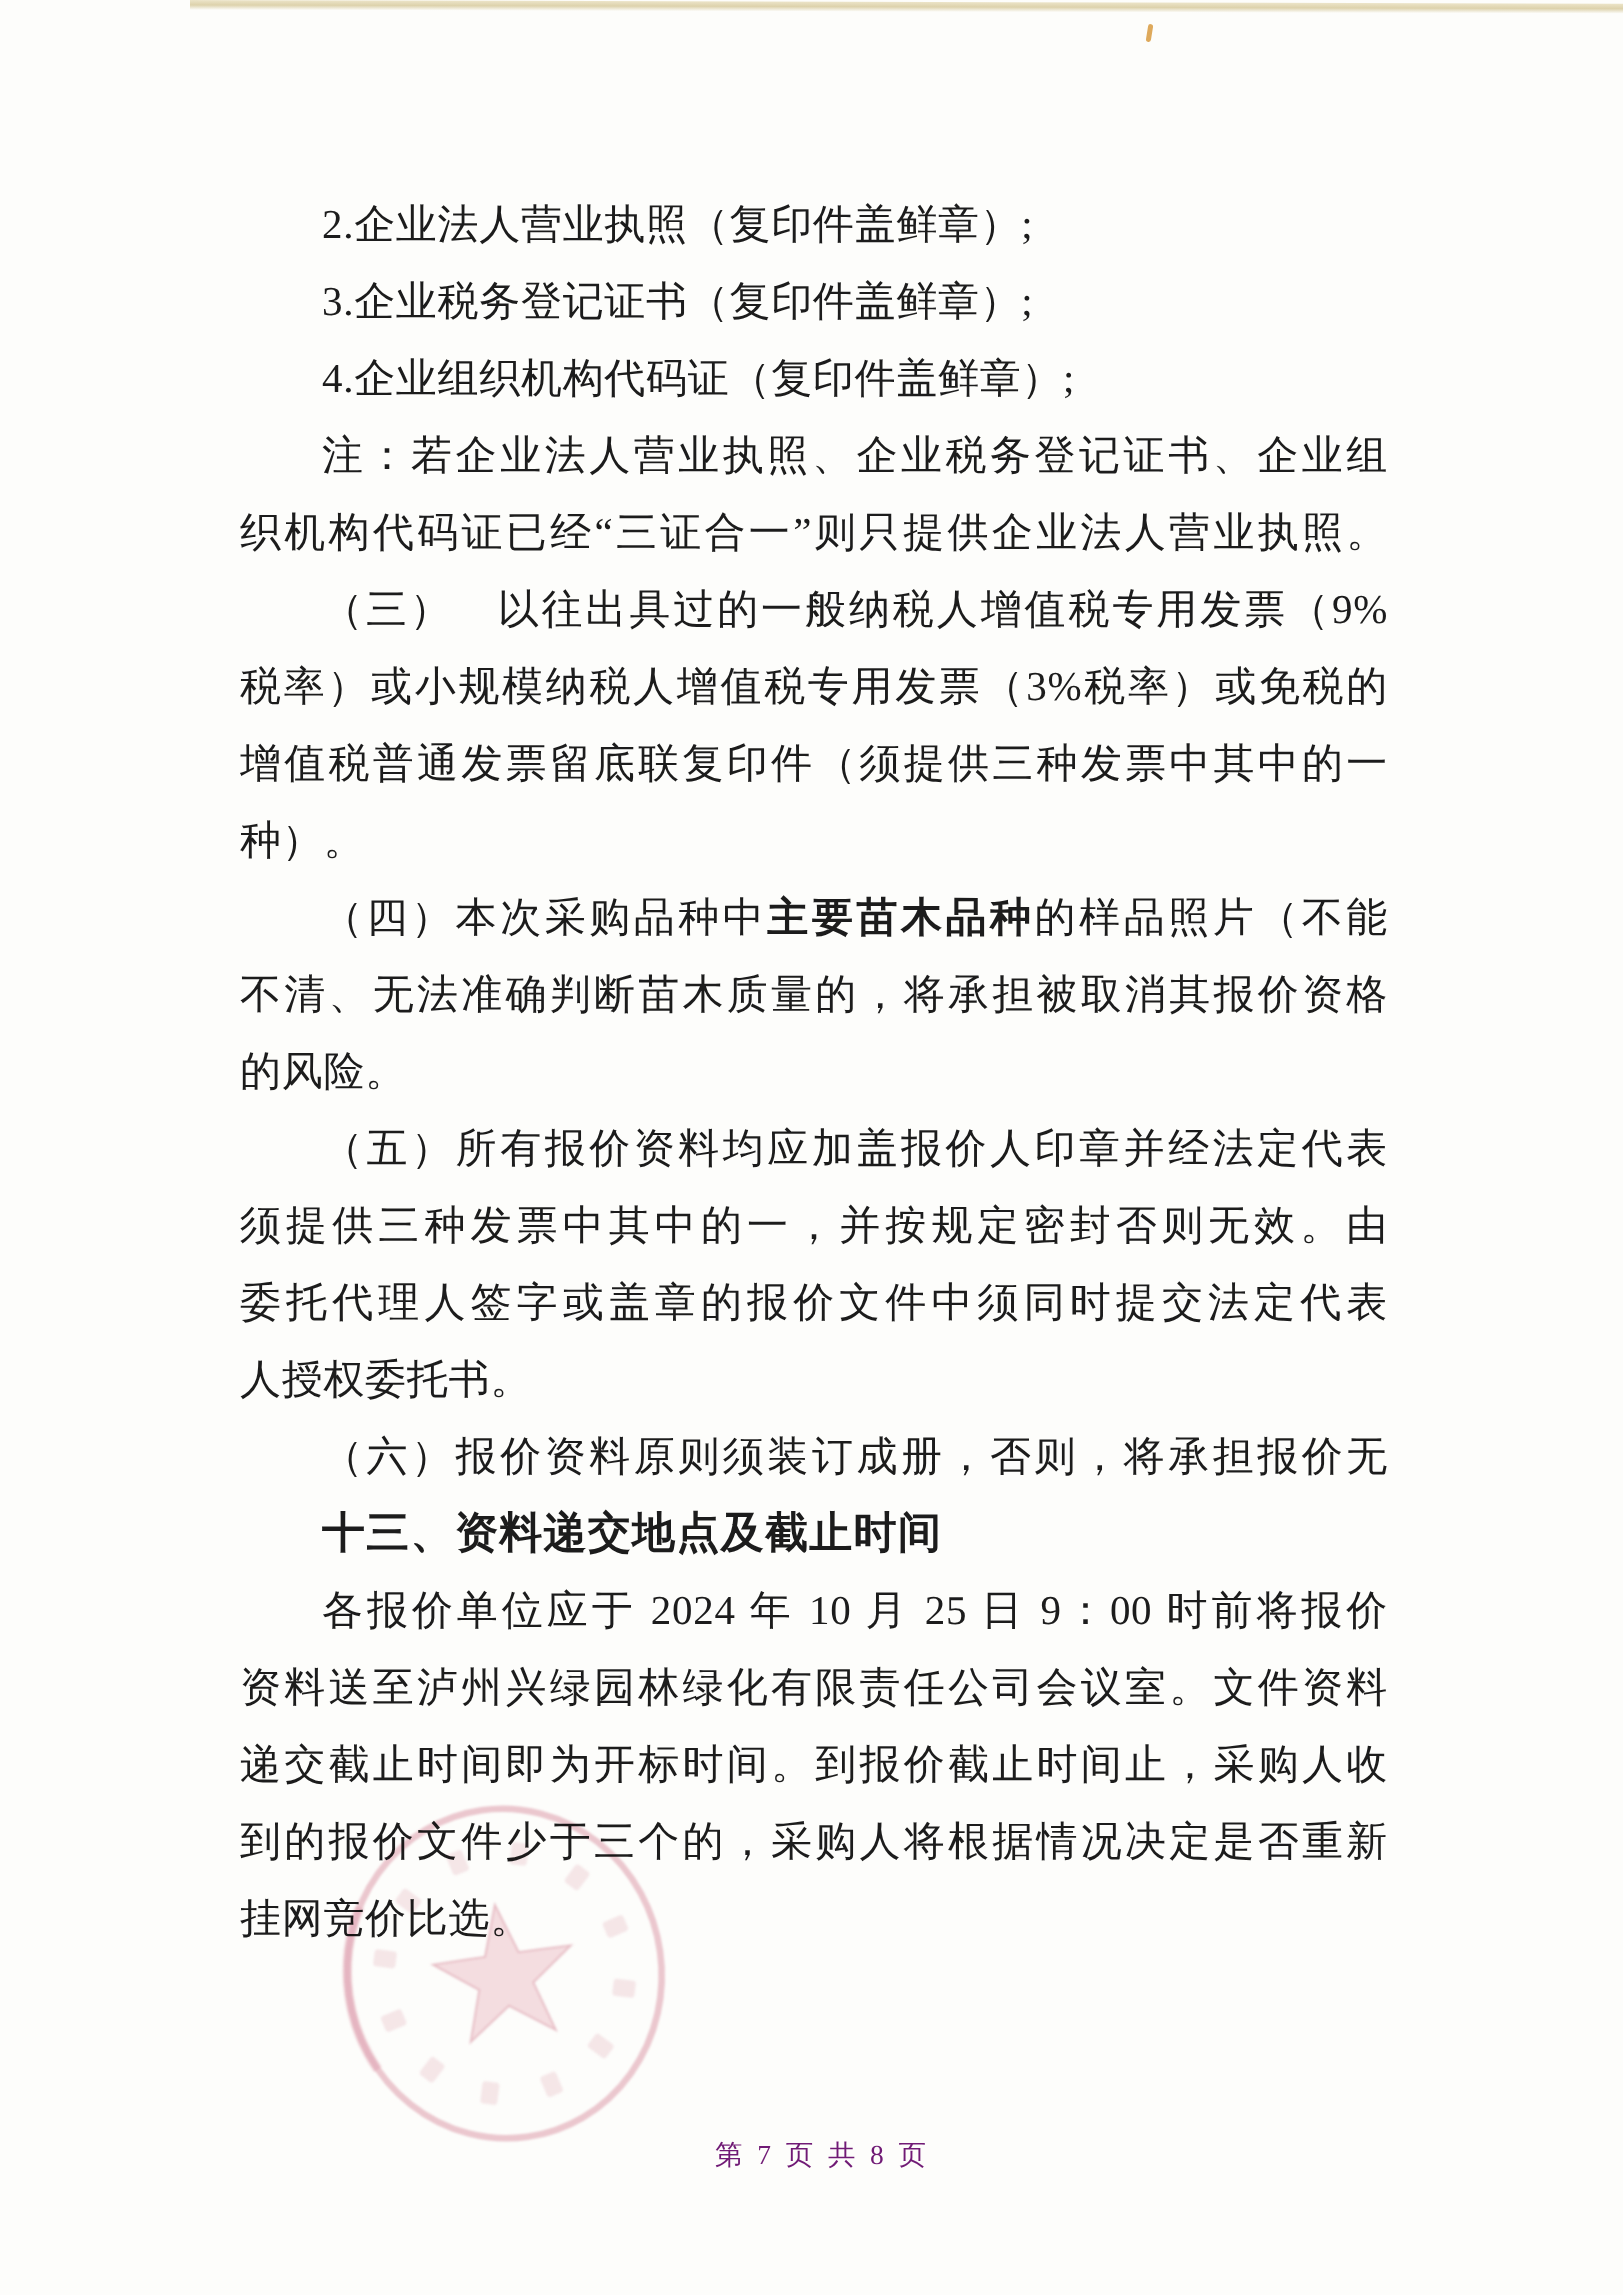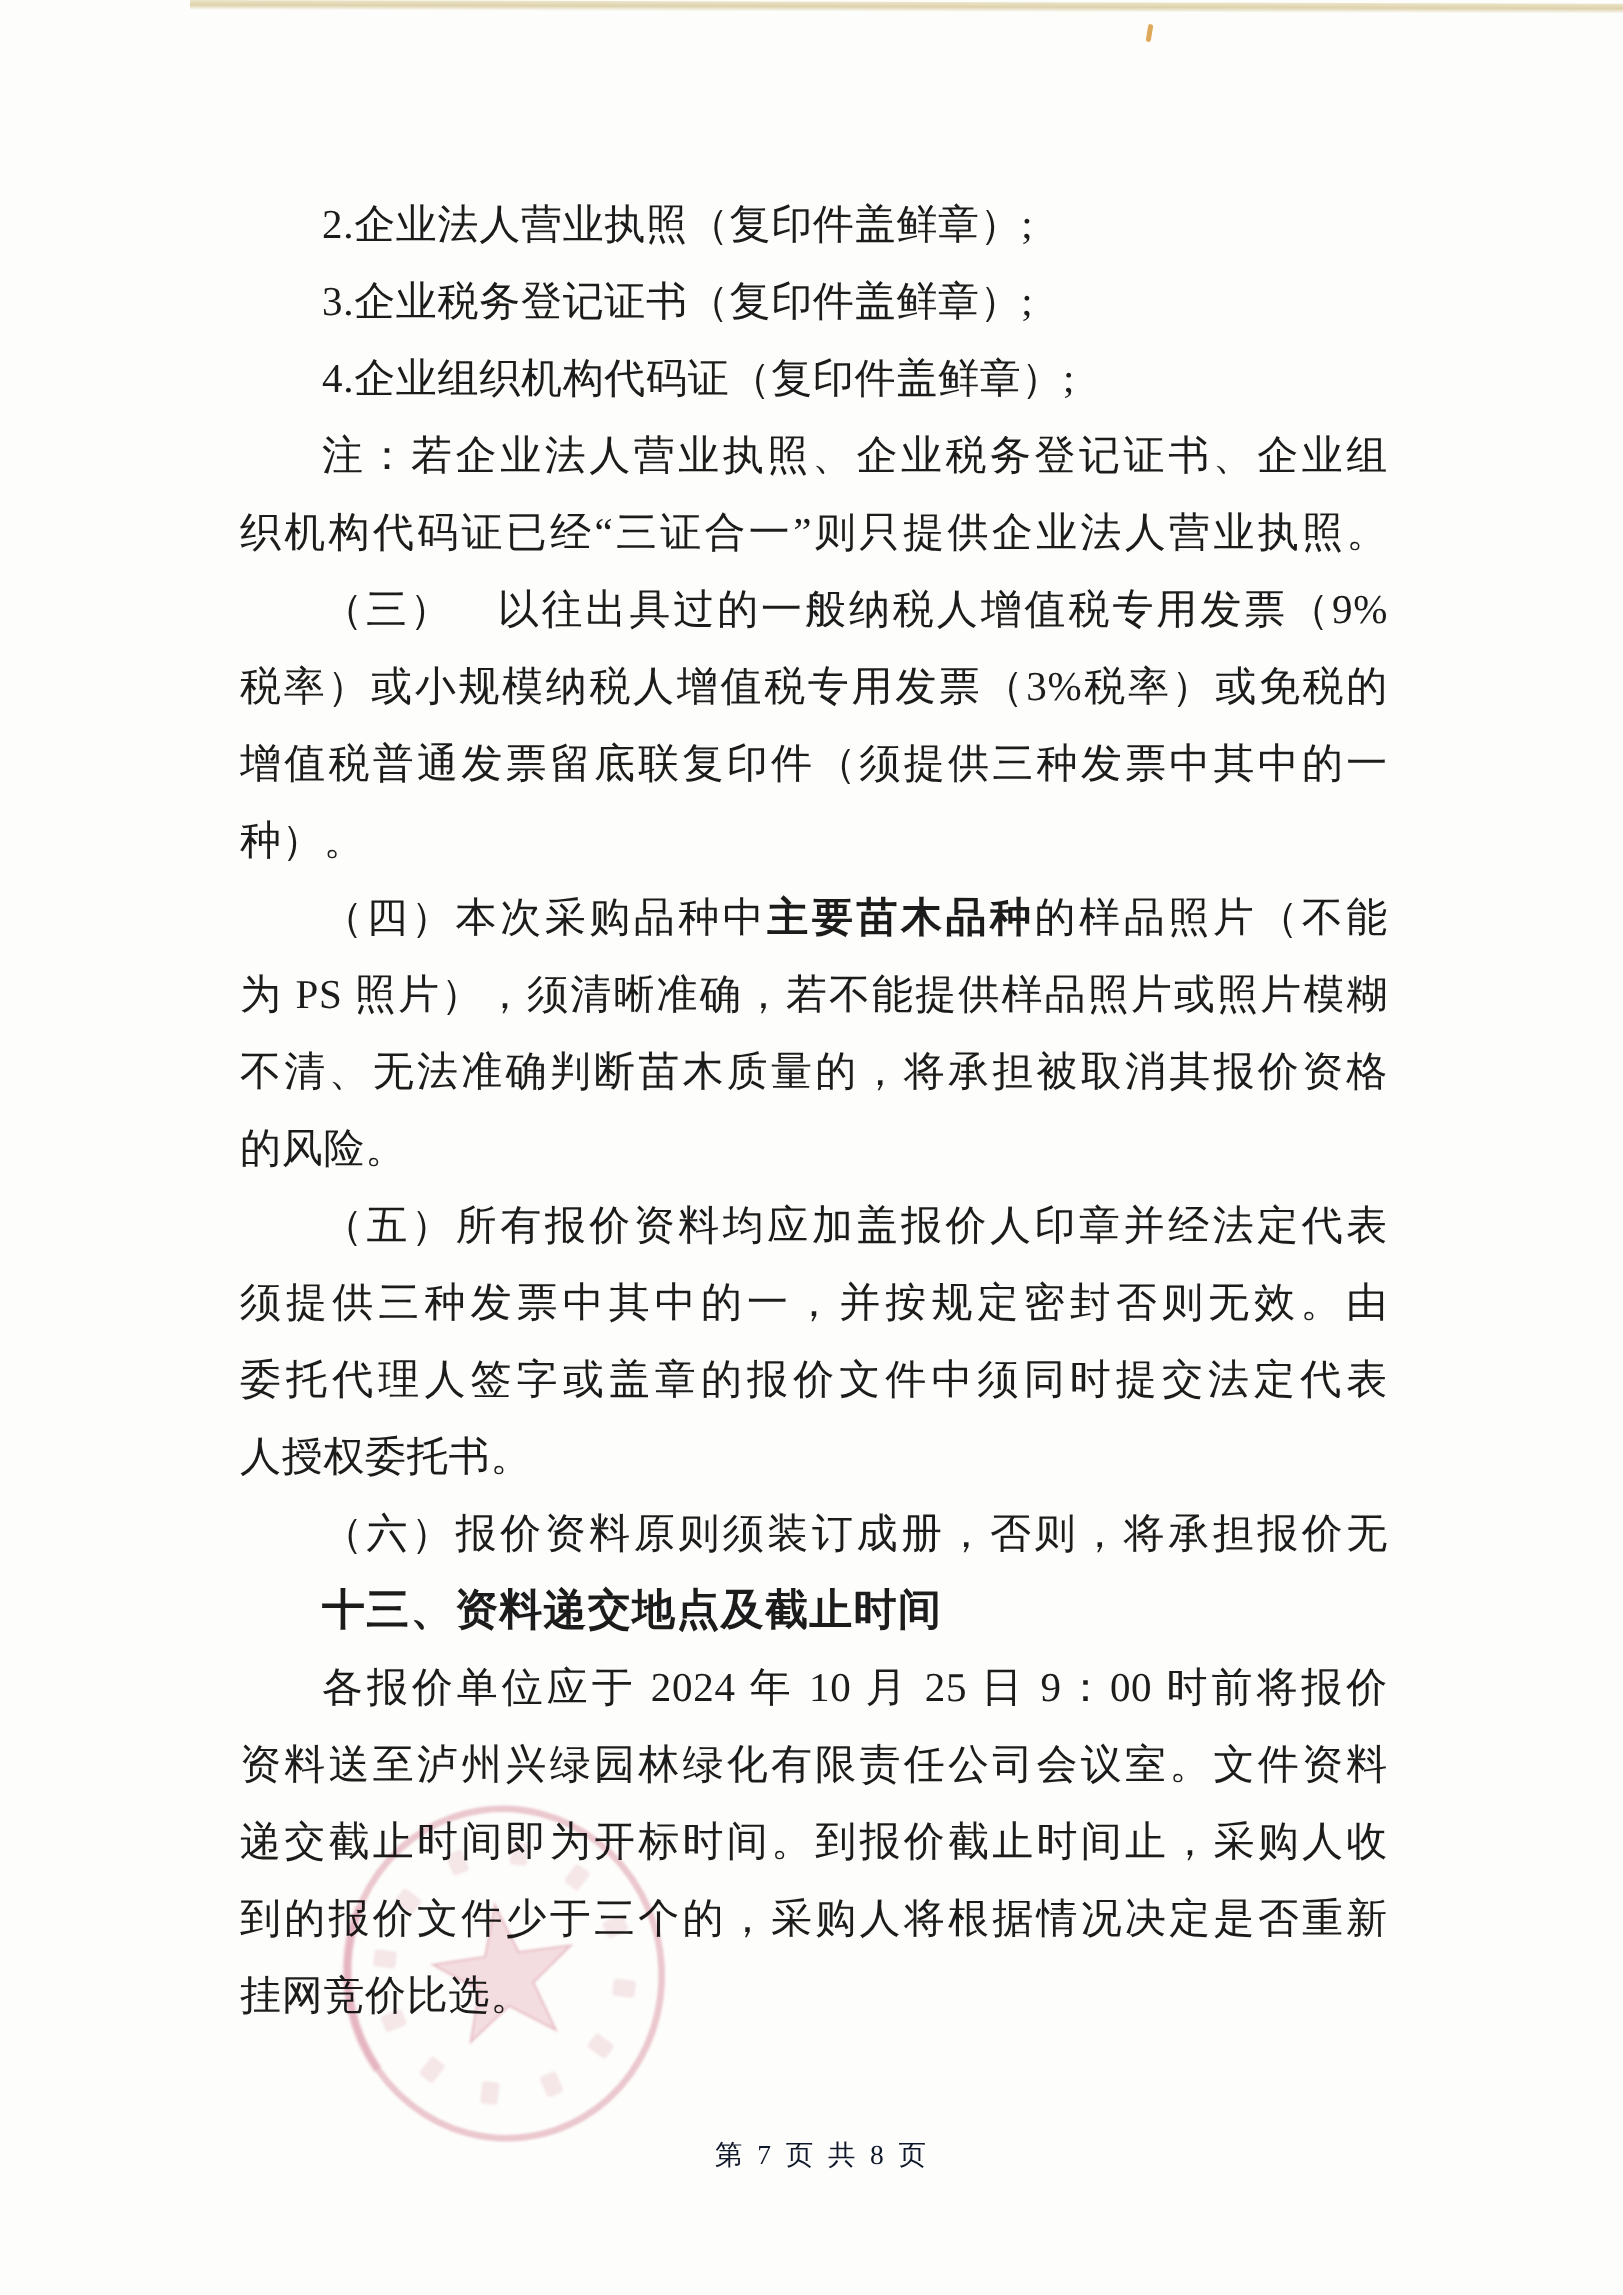--- a/index.html
+++ b/index.html
@@ -68,21 +68,21 @@
   .page-footer {
     position: absolute;
     left: 0; top: 2135px;
     width: 1623px;
     height: 39px;
     line-height: 39px;
     text-align: center;
     text-indent: 22px;
     font-size: 27.5px;
     letter-spacing: 3.9px;
-    color: #0f172a;
+    color: #701a75;
   }
   .stamp {
     position: absolute;
     left: 333px; top: 1802px;
     width: 343px; height: 343px;
     filter: blur(1px);
     mix-blend-mode: multiply;
     pointer-events: none;
   }
 </style>
@@ -98,21 +98,20 @@
   <p class="ln indent">4.企业组织机构代码证（复印件盖鲜章）;</p>
   <p class="ln indent j">注：若企业法人营业执照、企业税务登记证书、企业组</p>
   <p class="ln j">织机构代码证已经“三证合一”则只提供企业法人营业执照。</p>
   <p class="ln indent j">（三）　以往出具过的一般纳税人增值税专用发票（9%</p>
   <p class="ln j">税率）或小规模纳税人增值税专用发票（3%税率）或免税的</p>
   <p class="ln j">增值税普通发票留底联复印件（须提供三种发票中其中的一</p>
   <p class="ln">种）。</p>
   <p class="ln indent j">
     <span>（四）本次采购品种中</span><span class="bold-run">主要苗木品种</span><span>的样品照片（不能</span>
   </p>
-  <p class="ln j">为 PS 照片），须清晰准确，若不能提供样品照片或照片模糊</p>
   <p class="ln j">不清、无法准确判断苗木质量的，将承担被取消其报价资格</p>
   <p class="ln">的风险。</p>
   <p class="ln indent j">（五）所有报价资料均应加盖报价人印章并经法定代表</p>
   <p class="ln j">须提供三种发票中其中的一，并按规定密封否则无效。由</p>
   <p class="ln j">委托代理人签字或盖章的报价文件中须同时提交法定代表</p>
   <p class="ln">人授权委托书。</p>
   <p class="ln indent j">（六）报价资料原则须装订成册，否则，将承担报价无</p>
   <p class="ln indent heading">十三、资料递交地点及截止时间</p>
   <p class="ln indent j">各报价单位应于 2024 年 10 月 25 日 9：00 时前将报价</p>
   <p class="ln j">资料送至泸州兴绿园林绿化有限责任公司会议室。文件资料</p>

